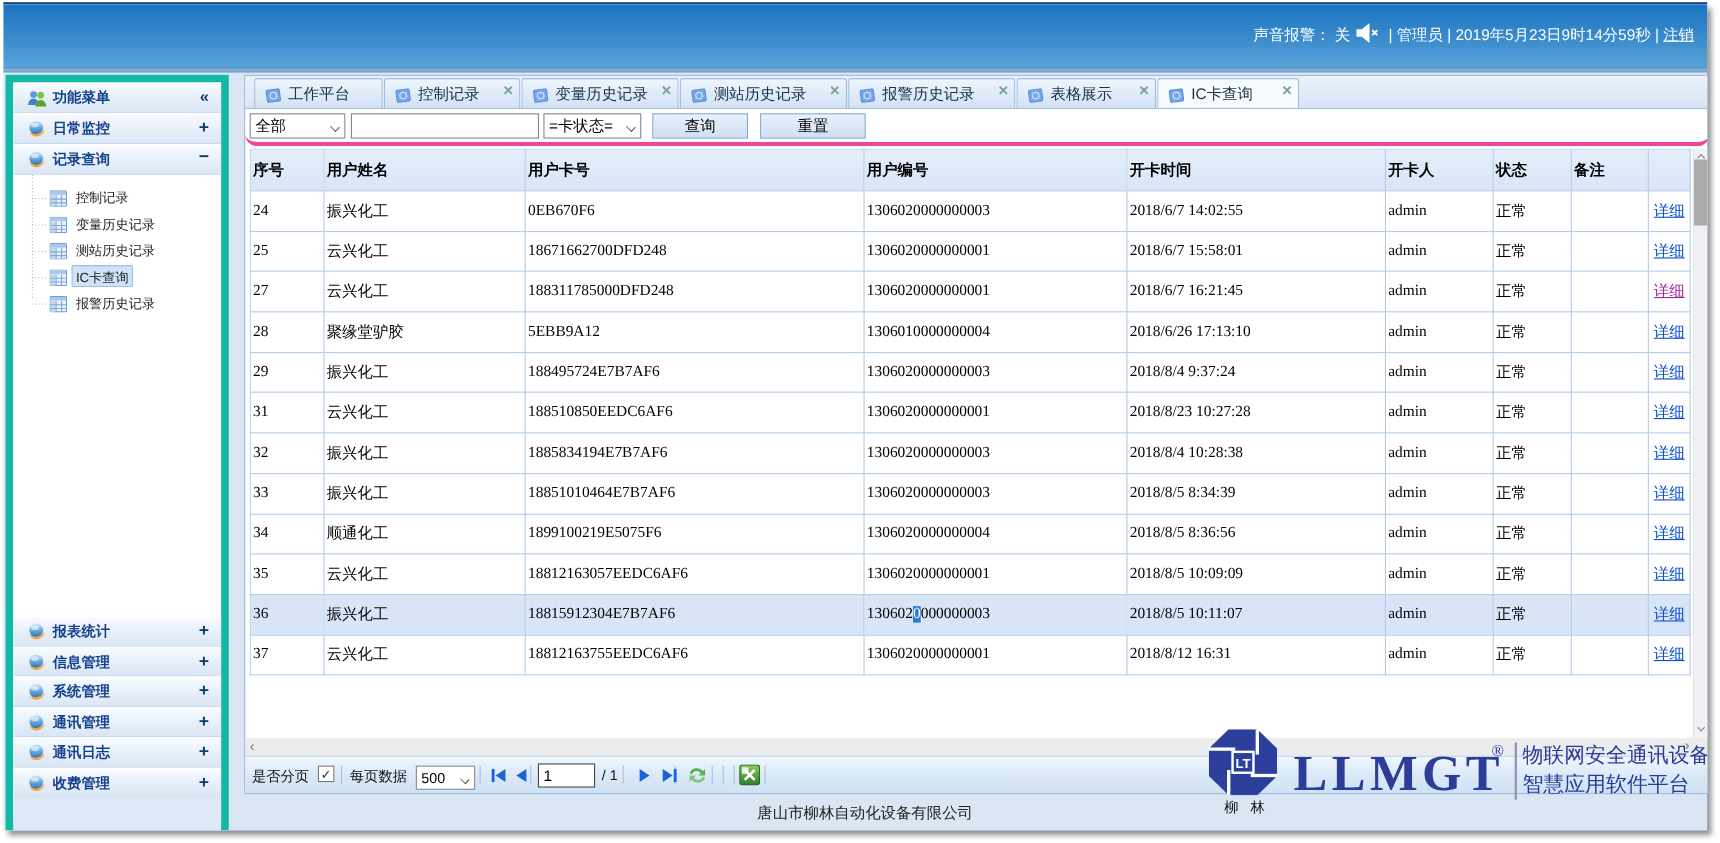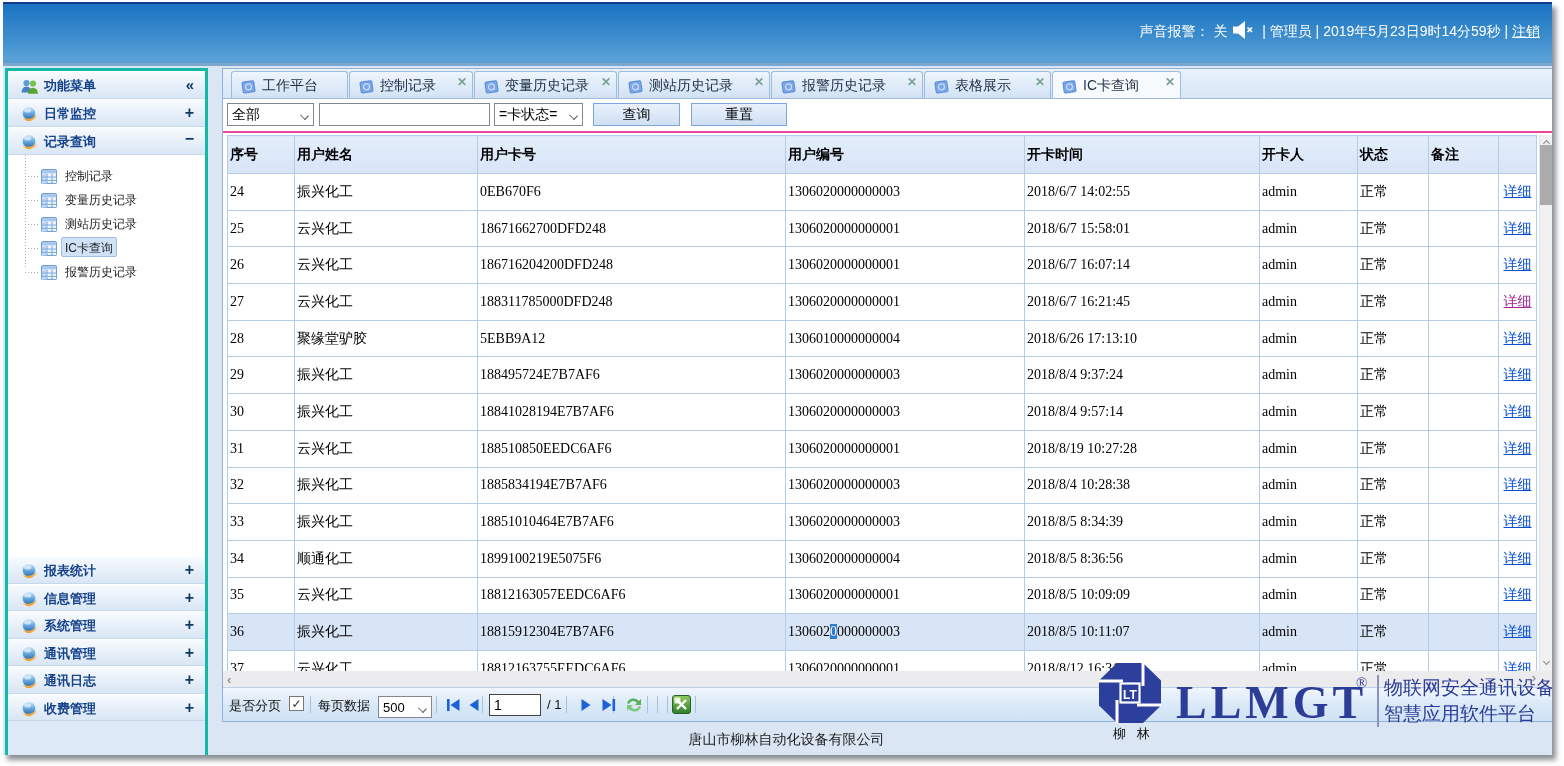--- a/index.html
+++ b/index.html
@@ -5,40 +5,40 @@
 html,body{width:1564px;height:766px;background:#fff;font-family:"Liberation Sans",sans-serif;overflow:hidden;}
 #win{position:absolute;left:3px;top:2px;width:1549px;height:753px;background:#dae6f4;border-top:2px solid #143d8c;box-shadow:4px 5px 5px rgba(70,76,84,.62);overflow:hidden;}
 
 #hdr{position:absolute;left:0;top:0;width:100%;height:59px;background:linear-gradient(#1a73c1,#3f8fce 60%,#58a1d7 92%,#5b9dd0);}
 #hdr:after{content:"";position:absolute;left:0;bottom:-3px;width:100%;height:3px;background:#7ba6cd;}
 #hdr h1{position:absolute;left:13px;top:9px;font-size:28px;color:#fff;letter-spacing:1px;text-shadow:1px 2px 2px rgba(0,0,60,.35);}
 #hdrR{position:absolute;right:12px;top:17px;font-size:14px;color:#fff;white-space:nowrap;}
 #hdrR u{text-decoration:underline;}
 .spk{display:inline-block;vertical-align:-3px;margin:0 2px;}
 
-#sb{position:absolute;left:2px;top:64px;width:203px;height:687px;background:#fff;border:3px solid #14b8a6;}
+#sb{position:absolute;left:2px;top:64px;width:203px;height:687px;background:#fff;border:7px solid #14b8a6;}
 .grow{position:relative;height:28px;background:linear-gradient(#f8fbfe,#e9f1fa 45%,#d9e6f4);border-bottom:1px solid #c6d8ec;border-top:1px solid #fff;line-height:26px;}
 .grow b{font-size:13px;color:#15428b;margin-left:36px;}
 .grow .gi{position:absolute;left:13px;top:5px;}
 .grow .pm{position:absolute;right:11px;top:0;font-size:16px;font-weight:bold;color:#0f3a62;}
 #sb .tree{background:#fff;height:401px;position:relative;padding-top:9px;overflow:hidden;}
 .titem{position:relative;height:24px;line-height:24px;font-size:12px;color:#222;}
 .titem .ic{position:absolute;left:33px;top:4px;}
 .titem span.lb{position:absolute;left:53px;top:1px;padding:0 3px;height:20px;line-height:20px;border:1px solid transparent;}
 .titem.sel span.lb{background:#cfe2f7;border:1px solid #9ebfe3;border-radius:2px;}
 .dotv{position:absolute;left:17px;top:0;width:1px;height:100%;background-image:linear-gradient(#aaa 1px,transparent 1px);background-size:1px 3px;}
 .doth{position:absolute;left:17px;top:12px;width:14px;height:1px;background-image:linear-gradient(90deg,#aaa 1px,transparent 1px);background-size:3px 1px;}
 
 #ct{position:absolute;left:219px;top:64px;width:1333px;height:654px;border:1px solid #8fb2d8;background:#fff;}
 #tabs{position:absolute;left:0;top:0;width:100%;height:30px;background:linear-gradient(#eaf2fb,#d6e5f5);border-bottom:1px solid #9dbcde;}
 .tab{position:relative;float:left;height:27px;margin-top:2px;line-height:26px;background:linear-gradient(#eef5fd,#d2e2f3);border:1px solid #9dbcde;border-bottom:none;border-radius:3px 3px 0 0;font-size:14px;color:#1c2e45;padding:0 0 0 30px;margin-right:1px;}
 .tab .x{position:absolute;right:5px;top:-3px;font-size:12px;font-weight:bold;color:#7aa294;}
 .tab .tic{position:absolute;left:8px;top:5px;}
 .tab.act{background:#f6fafd;}
-#filter{position:absolute;left:0;top:30px;width:100%;height:34px;background:#fff;border-bottom:2px solid #ec4899;}
+#filter{position:absolute;left:0;top:30px;width:100%;height:34px;background:#fff;border-bottom:4px solid #ec4899;border-radius:11px;}
 .cmb,.inp{position:absolute;top:4px;height:23px;border:1px solid #828790;background:#fff;font-size:14px;line-height:21px;padding-left:4px;color:#000;}
 .car{position:absolute;right:5px;top:8px;width:7px;height:7px;border-right:1.6px solid #555;border-bottom:1.6px solid #555;transform:rotate(45deg) scale(1,.8);}
 .btn{position:absolute;top:4px;height:23px;background:linear-gradient(#e8f1fb,#cfe0f3);border:1px solid #7da7d8;font-size:14px;color:#000;text-align:center;line-height:21px;}
 
 #tblwrap{position:absolute;left:4px;top:66px;width:1312px;height:536px;overflow:hidden;}
 table{border-collapse:collapse;table-layout:fixed;font-family:"Liberation Serif",serif;}
 th,td{border:1px solid #b3cce8;overflow:hidden;white-space:nowrap;padding:0 0 0 2px;text-align:left;font-size:14px;color:#000;}
 th{height:38px;background:linear-gradient(#e4eefb,#d8e5f7);font-size:14px;}
 td{height:36.7px;background:#fff;font-weight:normal;}
 tr.hl td{background:#d8e5f6;margin-left:48px;}
@@ -362,31 +362,20 @@
               <td>云兴化工</td>
               <td>18671662700DFD248</td>
               <td>1306020000000001</td>
               <td>2018/6/7 15:58:01</td>
               <td>admin</td>
               <td>正常</td>
               <td></td>
               <td class="dt"><a>详细</a></td>
             </tr>
 <tr>
-              <td>26</td>
-              <td>云兴化工</td>
-              <td>186716204200DFD248</td>
-              <td>1306020000000001</td>
-              <td>2018/6/7 16:07:14</td>
-              <td>admin</td>
-              <td>正常</td>
-              <td></td>
-              <td class="dt"><a>详细</a></td>
-            </tr>
-<tr>
               <td>27</td>
               <td>云兴化工</td>
               <td>188311785000DFD248</td>
               <td>1306020000000001</td>
               <td>2018/6/7 16:21:45</td>
               <td>admin</td>
               <td>正常</td>
               <td></td>
               <td class="dt"><a class="v">详细</a></td>
             </tr>
@@ -406,36 +395,25 @@
               <td>振兴化工</td>
               <td>188495724E7B7AF6</td>
               <td>1306020000000003</td>
               <td>2018/8/4 9:37:24</td>
               <td>admin</td>
               <td>正常</td>
               <td></td>
               <td class="dt"><a>详细</a></td>
             </tr>
 <tr>
-              <td>30</td>
-              <td>振兴化工</td>
-              <td>18841028194E7B7AF6</td>
-              <td>1306020000000003</td>
-              <td>2018/8/4 9:57:14</td>
-              <td>admin</td>
-              <td>正常</td>
-              <td></td>
-              <td class="dt"><a>详细</a></td>
-            </tr>
-<tr>
               <td>31</td>
               <td>云兴化工</td>
               <td>188510850EEDC6AF6</td>
               <td>1306020000000001</td>
-              <td>2018/8/19 10:27:28</td>
+              <td>2018/8/23 10:27:28</td>
               <td>admin</td>
               <td>正常</td>
               <td></td>
               <td class="dt"><a>详细</a></td>
             </tr>
 <tr>
               <td>32</td>
               <td>振兴化工</td>
               <td>1885834194E7B7AF6</td>
               <td>1306020000000003</td>

